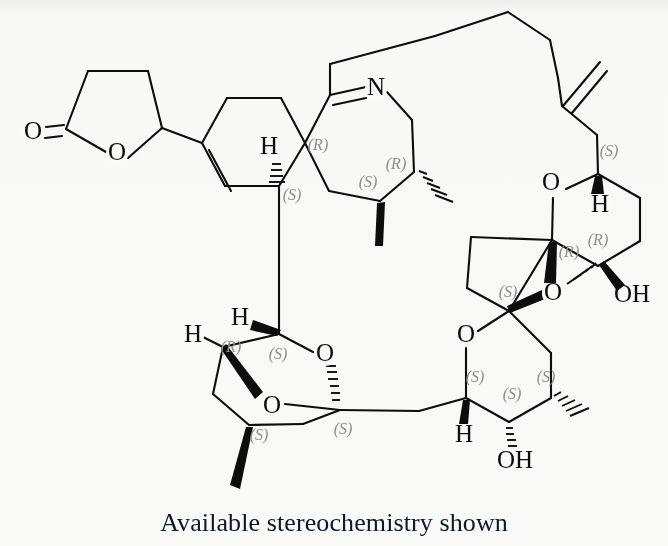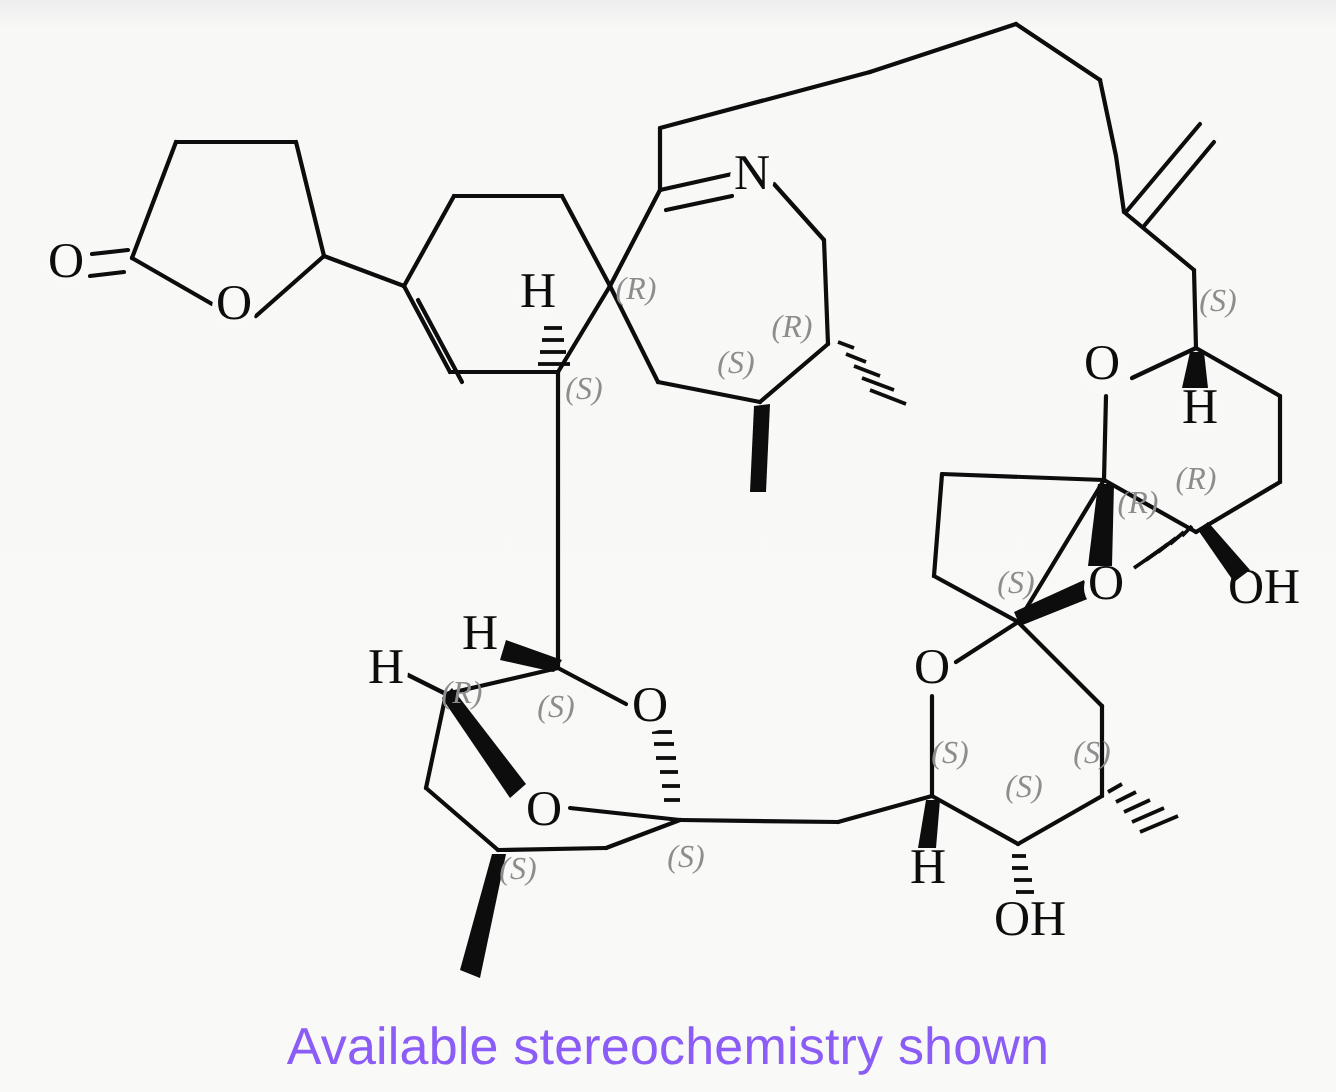--- a/index.html
+++ b/index.html
@@ -59,23 +59,23 @@
   }
   #caption {
     position: absolute;
     left: 0;
     top: 500px;
     width: 668px;
     height: 46px;
     display: flex;
     align-items: center;
     justify-content: center;
-    font-family: Liberation Sans, sans-serif;
+    font-family: Liberation Serif, serif;
     font-size: 26px;
-    color: #8b5cf6;
+    color: #0f172a;
     letter-spacing: 0.1px;
   }
 </style>
 </head>
 <body>
 
 <div id="structure-panel">
 <svg id="structure-svg" viewBox="0 0 668 500">
 
   <g>

